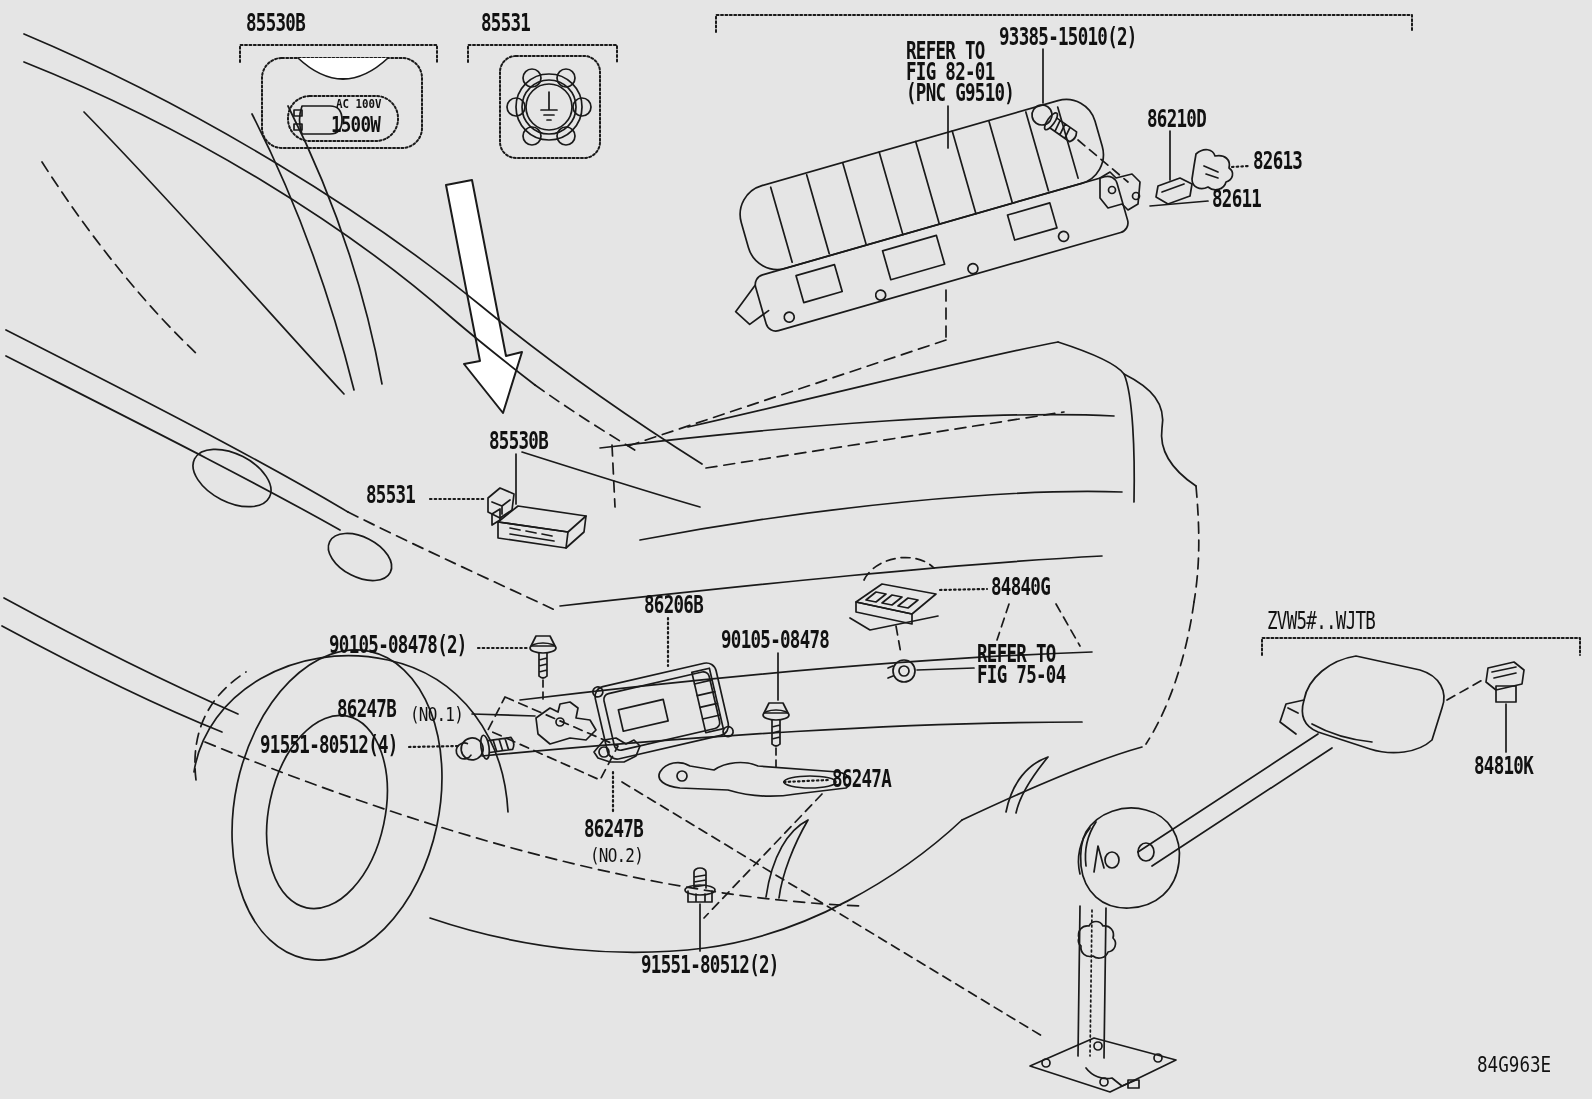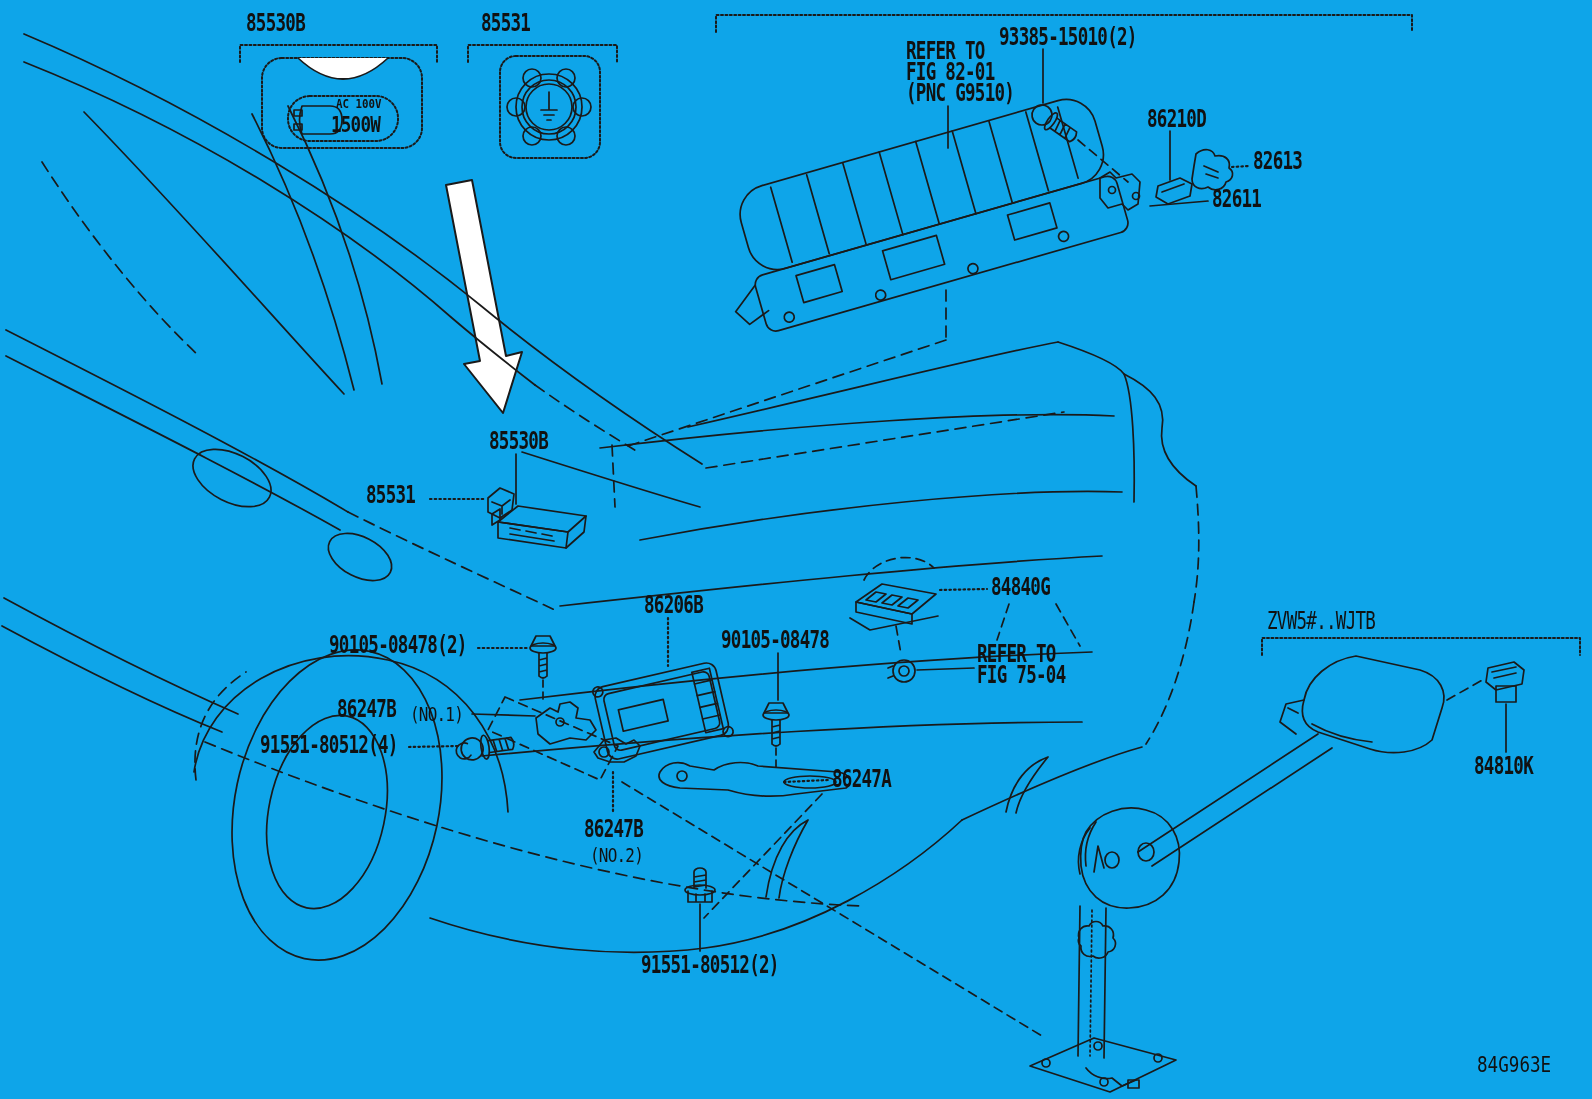--- a/index.html
+++ b/index.html
@@ -1,16 +1,16 @@
 <!DOCTYPE html>
 <html><head>
 <meta charset="utf-8">
 <style>
   html,body{margin:0;padding:0;background:#fff;}
-  .stage{position:relative;width:1592px;height:1099px;background:#0ea5e9;overflow:hidden;
+  .stage{position:relative;width:1592px;height:1099px;background:#e5e5e5;overflow:hidden;
          font-family:"DejaVu Sans Mono", monospace;color:#111;}
   svg{position:absolute;left:0;top:0;}
   .pn{position:absolute;font:bold 25px "DejaVu Sans Mono",monospace;line-height:21px;
       letter-spacing:-1px;white-space:pre-line;transform:scaleX(0.70);transform-origin:0 0;color:#111;}
   .pn.thin{font-weight:normal;}
   .pn.sm{font:normal 20px "DejaVu Sans Mono",monospace;transform:scaleX(0.80);letter-spacing:-1px;}
   .pn.tiny{font:bold 12px "DejaVu Sans Mono",monospace;transform:scaleX(0.90);letter-spacing:0;}
   .pn.mid{font:bold 22px "DejaVu Sans Mono",monospace;transform:scaleX(0.80);letter-spacing:-1px;}
   .pn.fig{font:normal 22px "DejaVu Sans Mono",monospace;transform:scaleX(0.80);letter-spacing:0;}
 </style>

